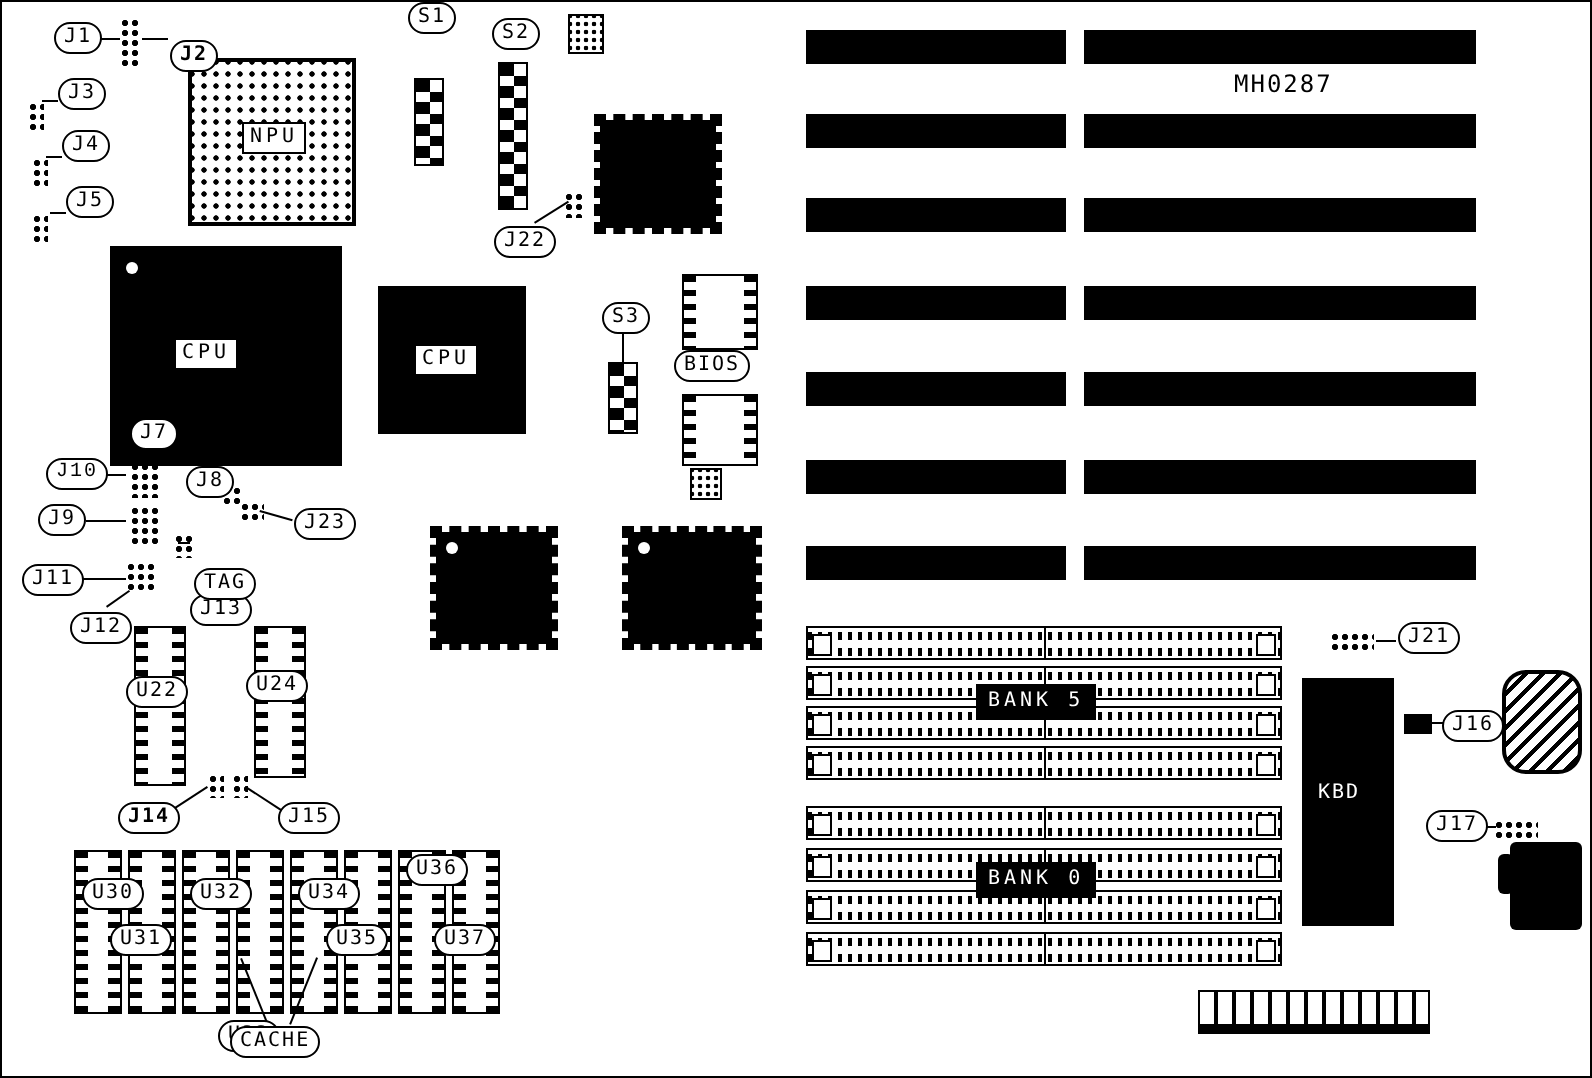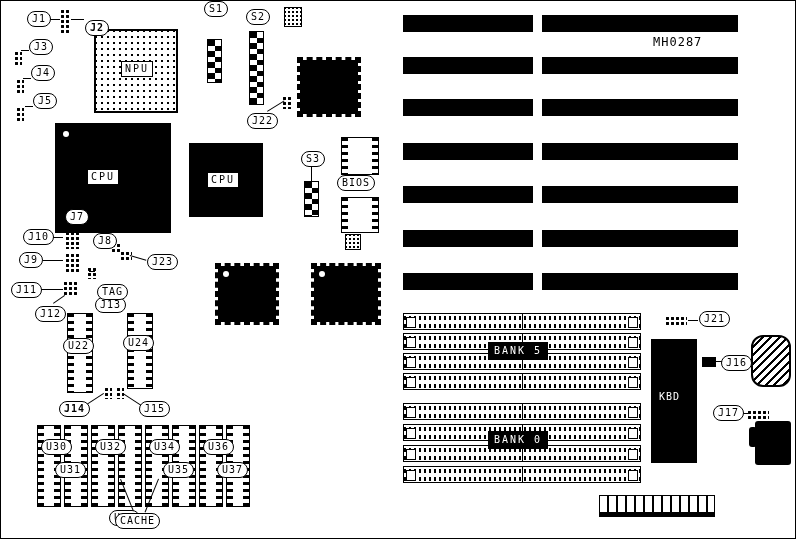--- a/index.html
+++ b/index.html
@@ -150,21 +150,21 @@
 
   <div class="qfp" style="left:214px; top:262px; width:64px; height:62px;"></div>
   <div class="wdot" style="left:222px; top:270px;"></div>
   <div class="qfp" style="left:310px; top:262px; width:70px; height:62px;"></div>
   <div class="wdot" style="left:318px; top:270px;"></div>
 
   <div class="lbl" style="left:64px; top:208px;">J7</div>
   <div class="vline" style="left:76px; top:224px; height:8px;"></div>
   <div class="pins" style="left:64px; top:230px; width:14px; height:18px;"></div>
 
-  <div class="lbl" style="left:22px; top:228px;">J10</div>
+  <div class="lbl" style="left:22px; top:228px;font-family:Liberation Mono, monospace;">J10</div>
   <div class="line" style="left:50px; top:236px; width:12px;"></div>
 
   <div class="lbl" style="left:92px; top:232px;">J8</div>
   <div class="pins" style="left:110px; top:242px; width:10px; height:10px;"></div>
   <div class="line" style="left:104px; top:240px; width:6px;"></div>
 
   <div class="lbl" style="left:18px; top:251px;">J9</div>
   <div class="pins" style="left:64px; top:252px; width:14px; height:20px;"></div>
   <div class="line" style="left:42px; top:259px; width:20px;"></div>
 
@@ -205,21 +205,21 @@
   <div class="dip" style="left:171px; top:424px; width:24px; height:82px;"></div>
   <div class="dip" style="left:198px; top:424px; width:24px; height:82px;"></div>
   <div class="dip" style="left:225px; top:424px; width:24px; height:82px;"></div>
 
   <div class="lbl" style="left:40px;  top:438px;">U30</div>
   <div class="lbl" style="left:54px;  top:461px;">U31</div>
   <div class="lbl" style="left:94px;  top:438px;">U32</div>
   <div class="lbl" style="left:108px; top:461px;margin-top:48px;">U33</div>
   <div class="lbl" style="left:148px; top:438px;">U34</div>
   <div class="lbl" style="left:162px; top:461px;text-align:center;">U35</div>
-  <div class="lbl" style="left:202px; top:438px;">U36</div>
+  <div class="lbl" style="left:202px; top:426px;">U36</div>
   <div class="lbl" style="left:216px; top:461px;">U37</div>
 
   <div class="lbl" style="left:114px; top:512px;">CACHE</div>
   <div class="line" style="left:120px; top:478px; width:36px; transform:rotate(68deg);"></div>
   <div class="line" style="left:158px; top:478px; width:36px; transform:rotate(112deg);"></div>
 
   <div class="slot" style="left:402px; top:14px;  width:130px; height:17px;"></div>
   <div class="slot" style="left:541px; top:14px;  width:196px; height:17px;"></div>
   <div class="slot" style="left:402px; top:56px;  width:130px; height:17px;"></div>
   <div class="slot" style="left:541px; top:56px;  width:196px; height:17px;"></div>
@@ -227,21 +227,21 @@
   <div class="slot" style="left:541px; top:98px;  width:196px; height:17px;"></div>
   <div class="slot" style="left:402px; top:142px; width:130px; height:17px;"></div>
   <div class="slot" style="left:541px; top:142px; width:196px; height:17px;"></div>
   <div class="slot" style="left:402px; top:185px; width:130px; height:17px;"></div>
   <div class="slot" style="left:541px; top:185px; width:196px; height:17px;"></div>
   <div class="slot" style="left:402px; top:229px; width:130px; height:17px;"></div>
   <div class="slot" style="left:541px; top:229px; width:196px; height:17px;"></div>
   <div class="slot" style="left:402px; top:272px; width:130px; height:17px;"></div>
   <div class="slot" style="left:541px; top:272px; width:196px; height:17px;"></div>
 
-  <div class="mh" style="left:616px; top:34px;margin-left:36px;">MH0287</div>
+  <div class="mh" style="left:616px; top:34px;">MH0287</div>
 
   <div class="simm" style="left:402px; top:312px; width:238px; height:17px;"></div>
   <div class="simm" style="left:402px; top:332px; width:238px; height:17px;"></div>
   <div class="simm" style="left:402px; top:352px; width:238px; height:17px;"></div>
   <div class="simm" style="left:402px; top:372px; width:238px; height:17px;"></div>
   <div class="bank-label" style="left:487px; top:341px;">BANK 5</div>
 
   <div class="simm" style="left:402px; top:402px; width:238px; height:17px;"></div>
   <div class="simm" style="left:402px; top:423px; width:238px; height:17px;"></div>
   <div class="simm" style="left:402px; top:444px; width:238px; height:17px;"></div>

